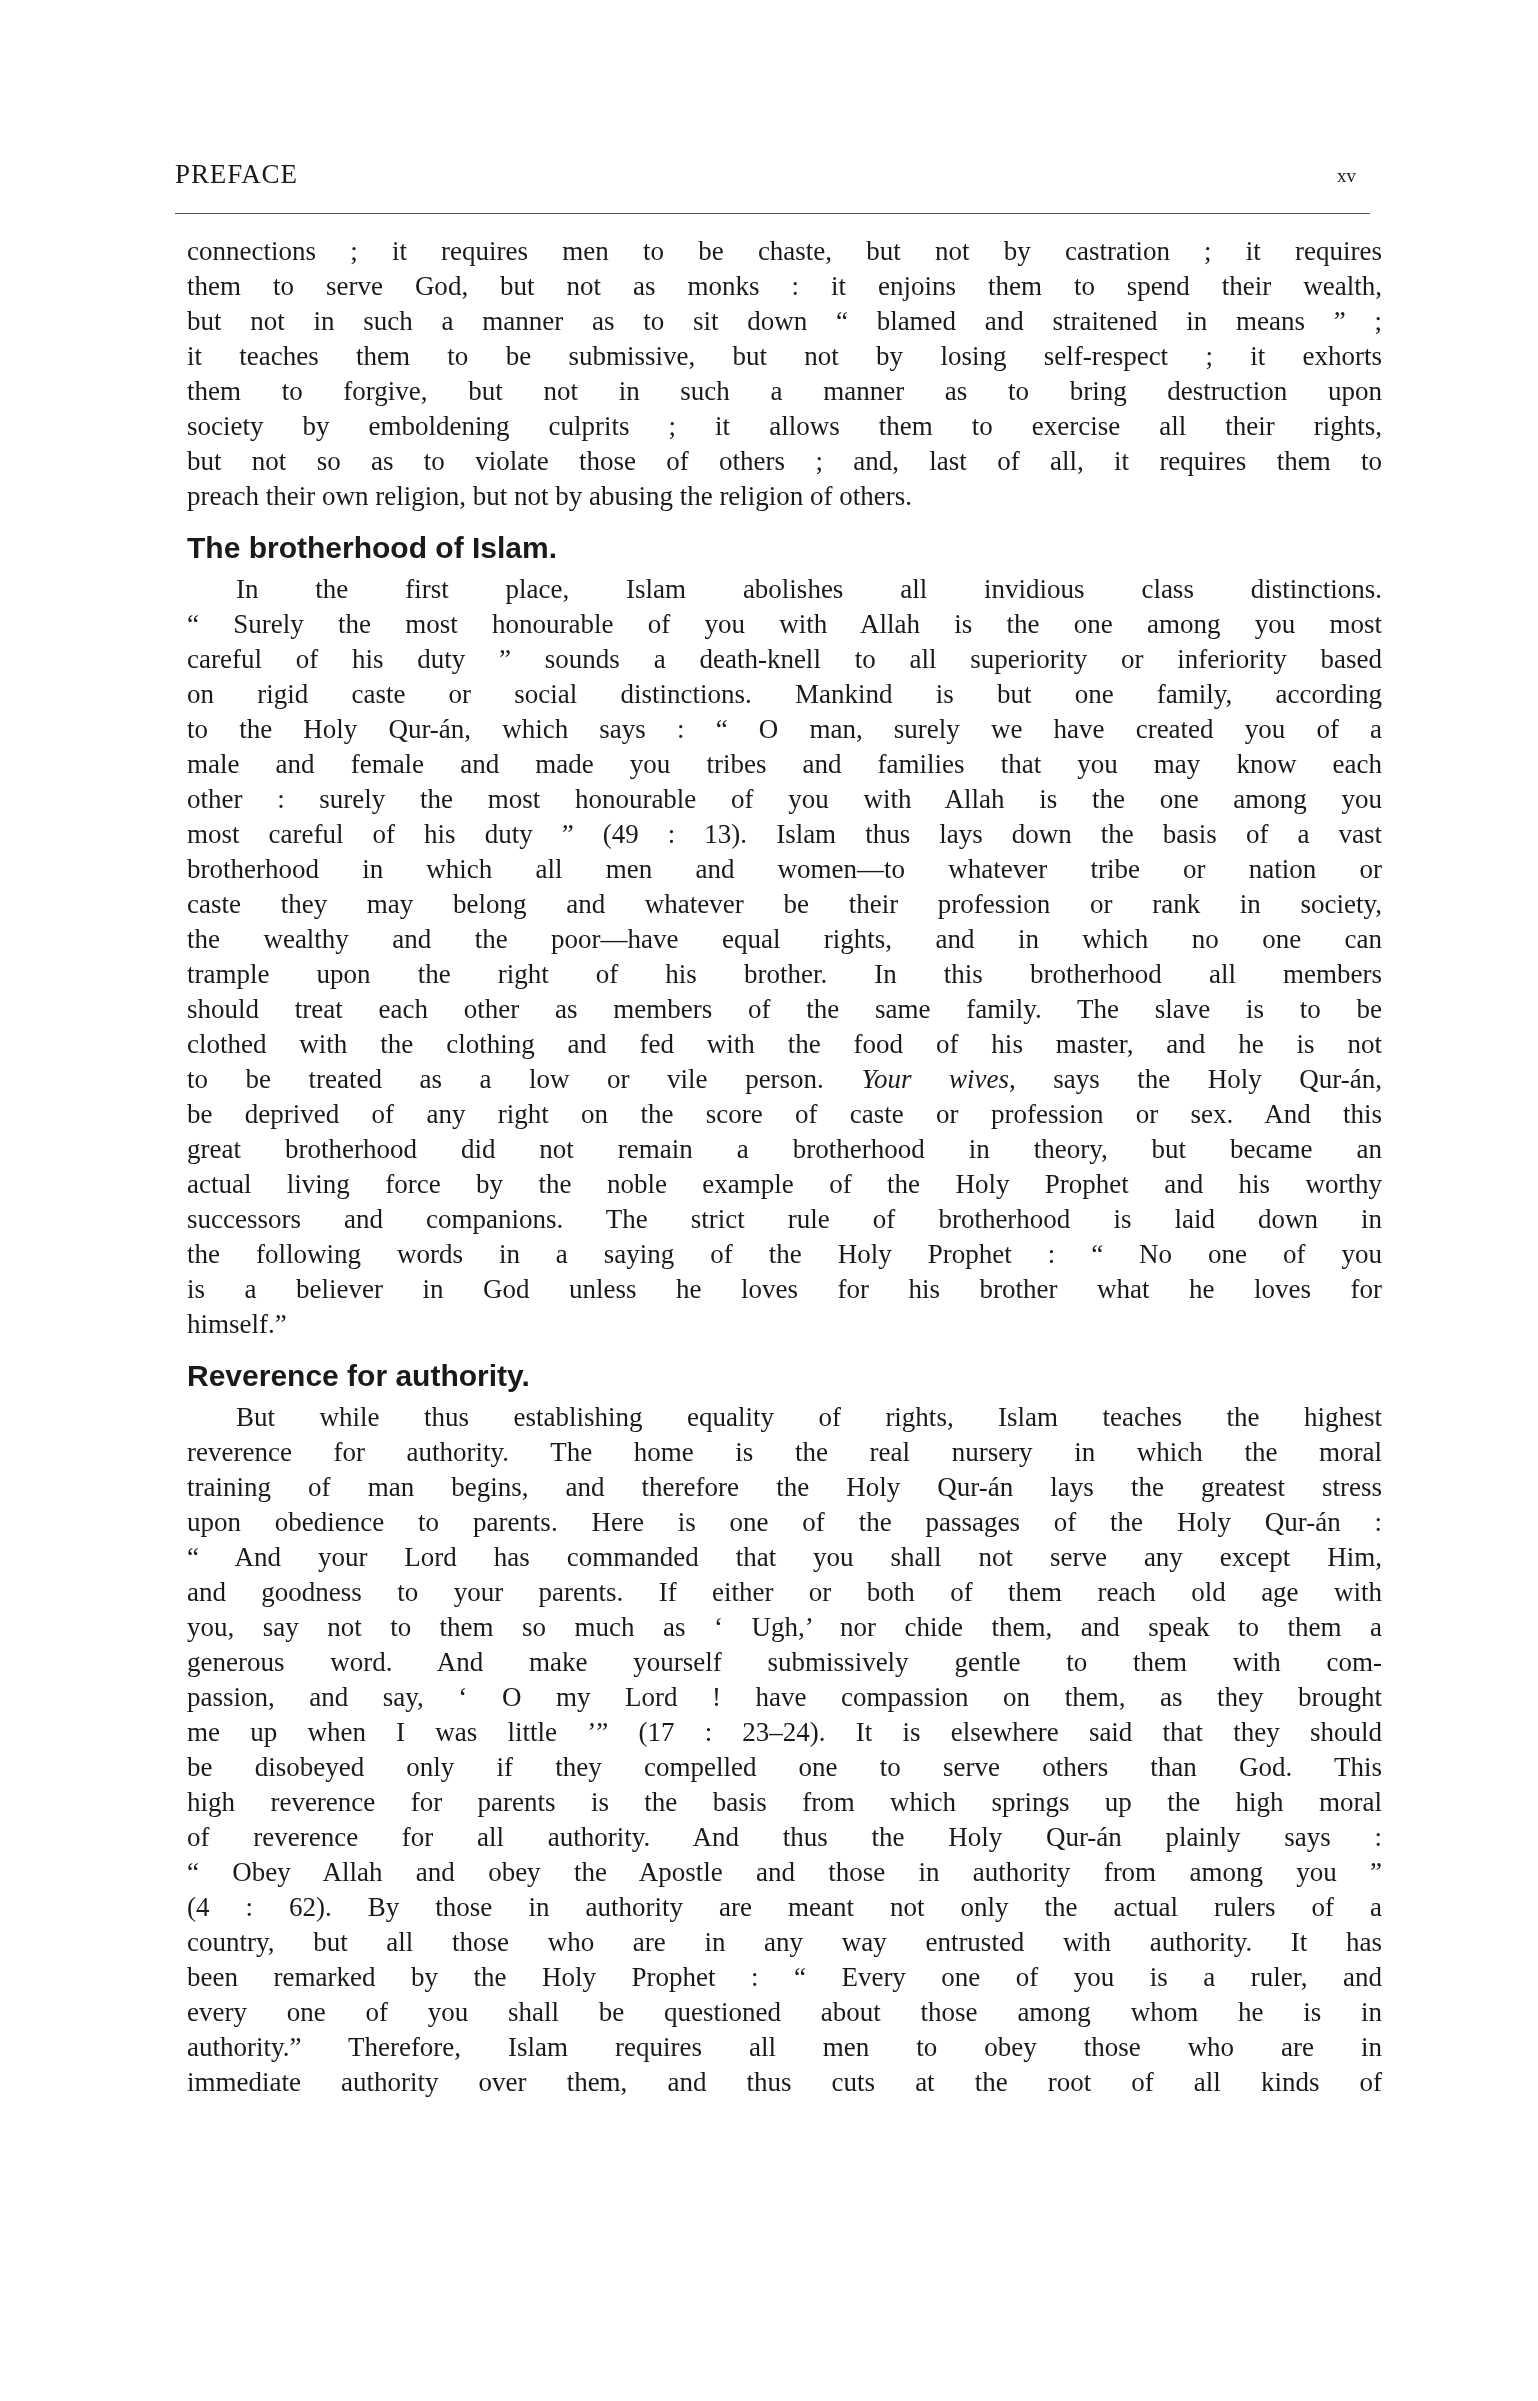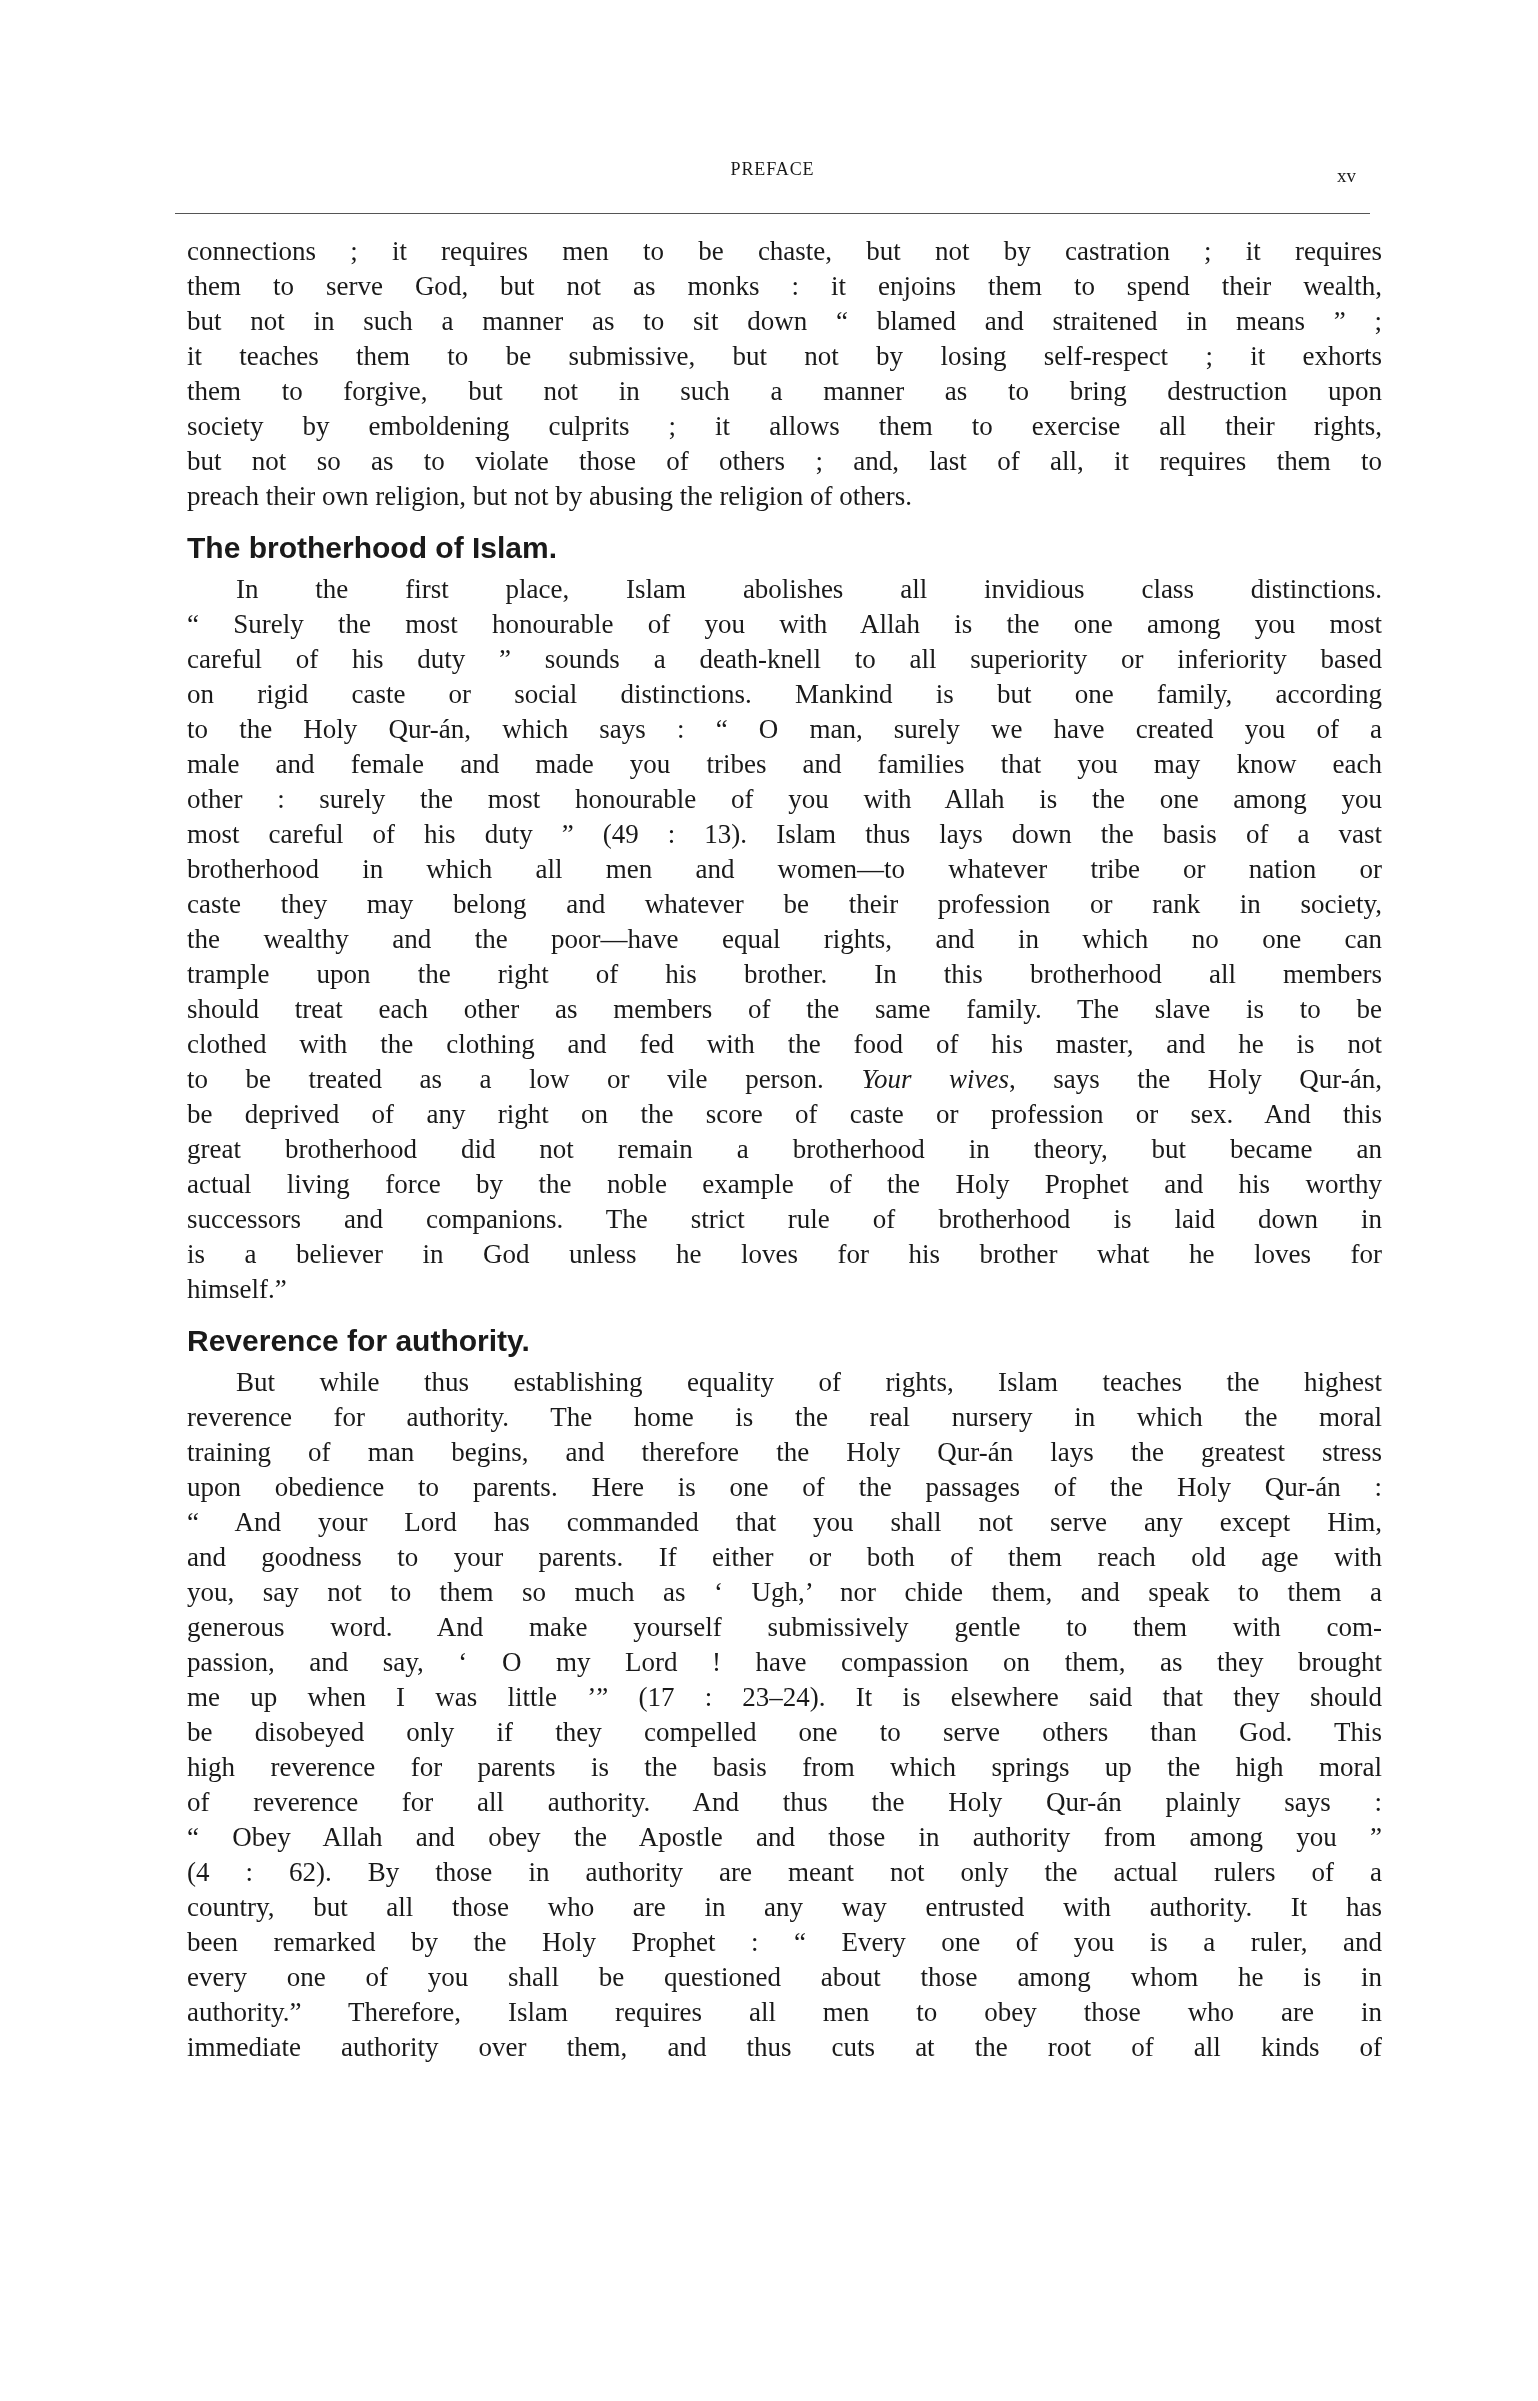--- a/index.html
+++ b/index.html
@@ -1,19 +1,19 @@
 <!DOCTYPE html>
 <html style="font-size:14.3px"><head>
 <meta charset="utf-8">
 <style>
   html, body { margin: 0; padding: 0; background: #ffffff; }
   body { width: 1538px; height: 2401px; position: relative; overflow: hidden; color: #1a1a1a; }
   .page { position: absolute; left: 175px; top: 143px; width: 1195px; font-family: "Liberation Serif", "DejaVu Serif", serif; }
   .running-head { position: relative; height: 54px; }
-  .running-title { position: absolute; left: 0; right: 0; top: 16px; text-align: center; font-size: 18px; letter-spacing: 0.9px; }
+  .running-title { position: absolute; left: 0; right: 0; top: 16px; font-size: 27px; letter-spacing: 0.9px; }
   .page-number { position: absolute; right: 14px; top: 21.5px; font-size: 19px; }
   .head-rule { position: absolute; left: 0; right: 0; top: 70px; border-top: 1.3px solid #555; }
   .body { position: absolute; top: 91px; left: 12px; width: 1195px; font-size: 27px; line-height: 35px; text-align: justify; }
   .para { margin: 0; }
   .section-heading { margin: 16px 0 7.2px 0; font-family: "Liberation Sans", "DejaVu Sans", sans-serif; font-weight: bold; font-size: 30px; line-height: 35px; }
   .it { font-style: italic; }
   .line { display: block; text-align: justify; text-align-last: justify; white-space: nowrap; }
   .line.last { text-align-last: left; }
 </style>
 </head>
@@ -52,20 +52,21 @@
       <span class="line">caste they may belong and whatever be their profession or rank in society,</span>
       <span class="line">the wealthy and the poor—have equal rights, and in which no one can</span>
       <span class="line">trample upon the right of his brother. In this brotherhood all members</span>
       <span class="line">should treat each other as members of the same family. The slave is to be</span>
       <span class="line">clothed with the clothing and fed with the food of his master, and he is not</span>
       <span class="line"><span>to be treated as a low or vile person. </span><span class="it">Your wives</span><span>, says the Holy Qur-án,</span></span>
       <span class="line">be deprived of any right on the score of caste or profession or sex. And this</span>
       <span class="line">great brotherhood did not remain a brotherhood in theory, but became an</span>
       <span class="line">actual living force by the noble example of the Holy Prophet and his worthy</span>
       <span class="line">successors and companions. The strict rule of brotherhood is laid down in</span>
+      <span class="line">the following words in a saying of the Holy Prophet : “ No one of you</span>
       <span class="line">is a believer in God unless he loves for his brother what he loves for</span>
       <span class="line last">himself.”</span>
     </p>
 
     <h2 class="section-heading">Reverence for authority.</h2>
     <p class="para">
       <span class="line" style="padding-left:49px;">But while thus establishing equality of rights, Islam teaches the highest</span>
       <span class="line">reverence for authority. The home is the real nursery in which the moral</span>
       <span class="line">training of man begins, and therefore the Holy Qur-án lays the greatest stress</span>
       <span class="line">upon obedience to parents. Here is one of the passages of the Holy Qur-án :</span>

